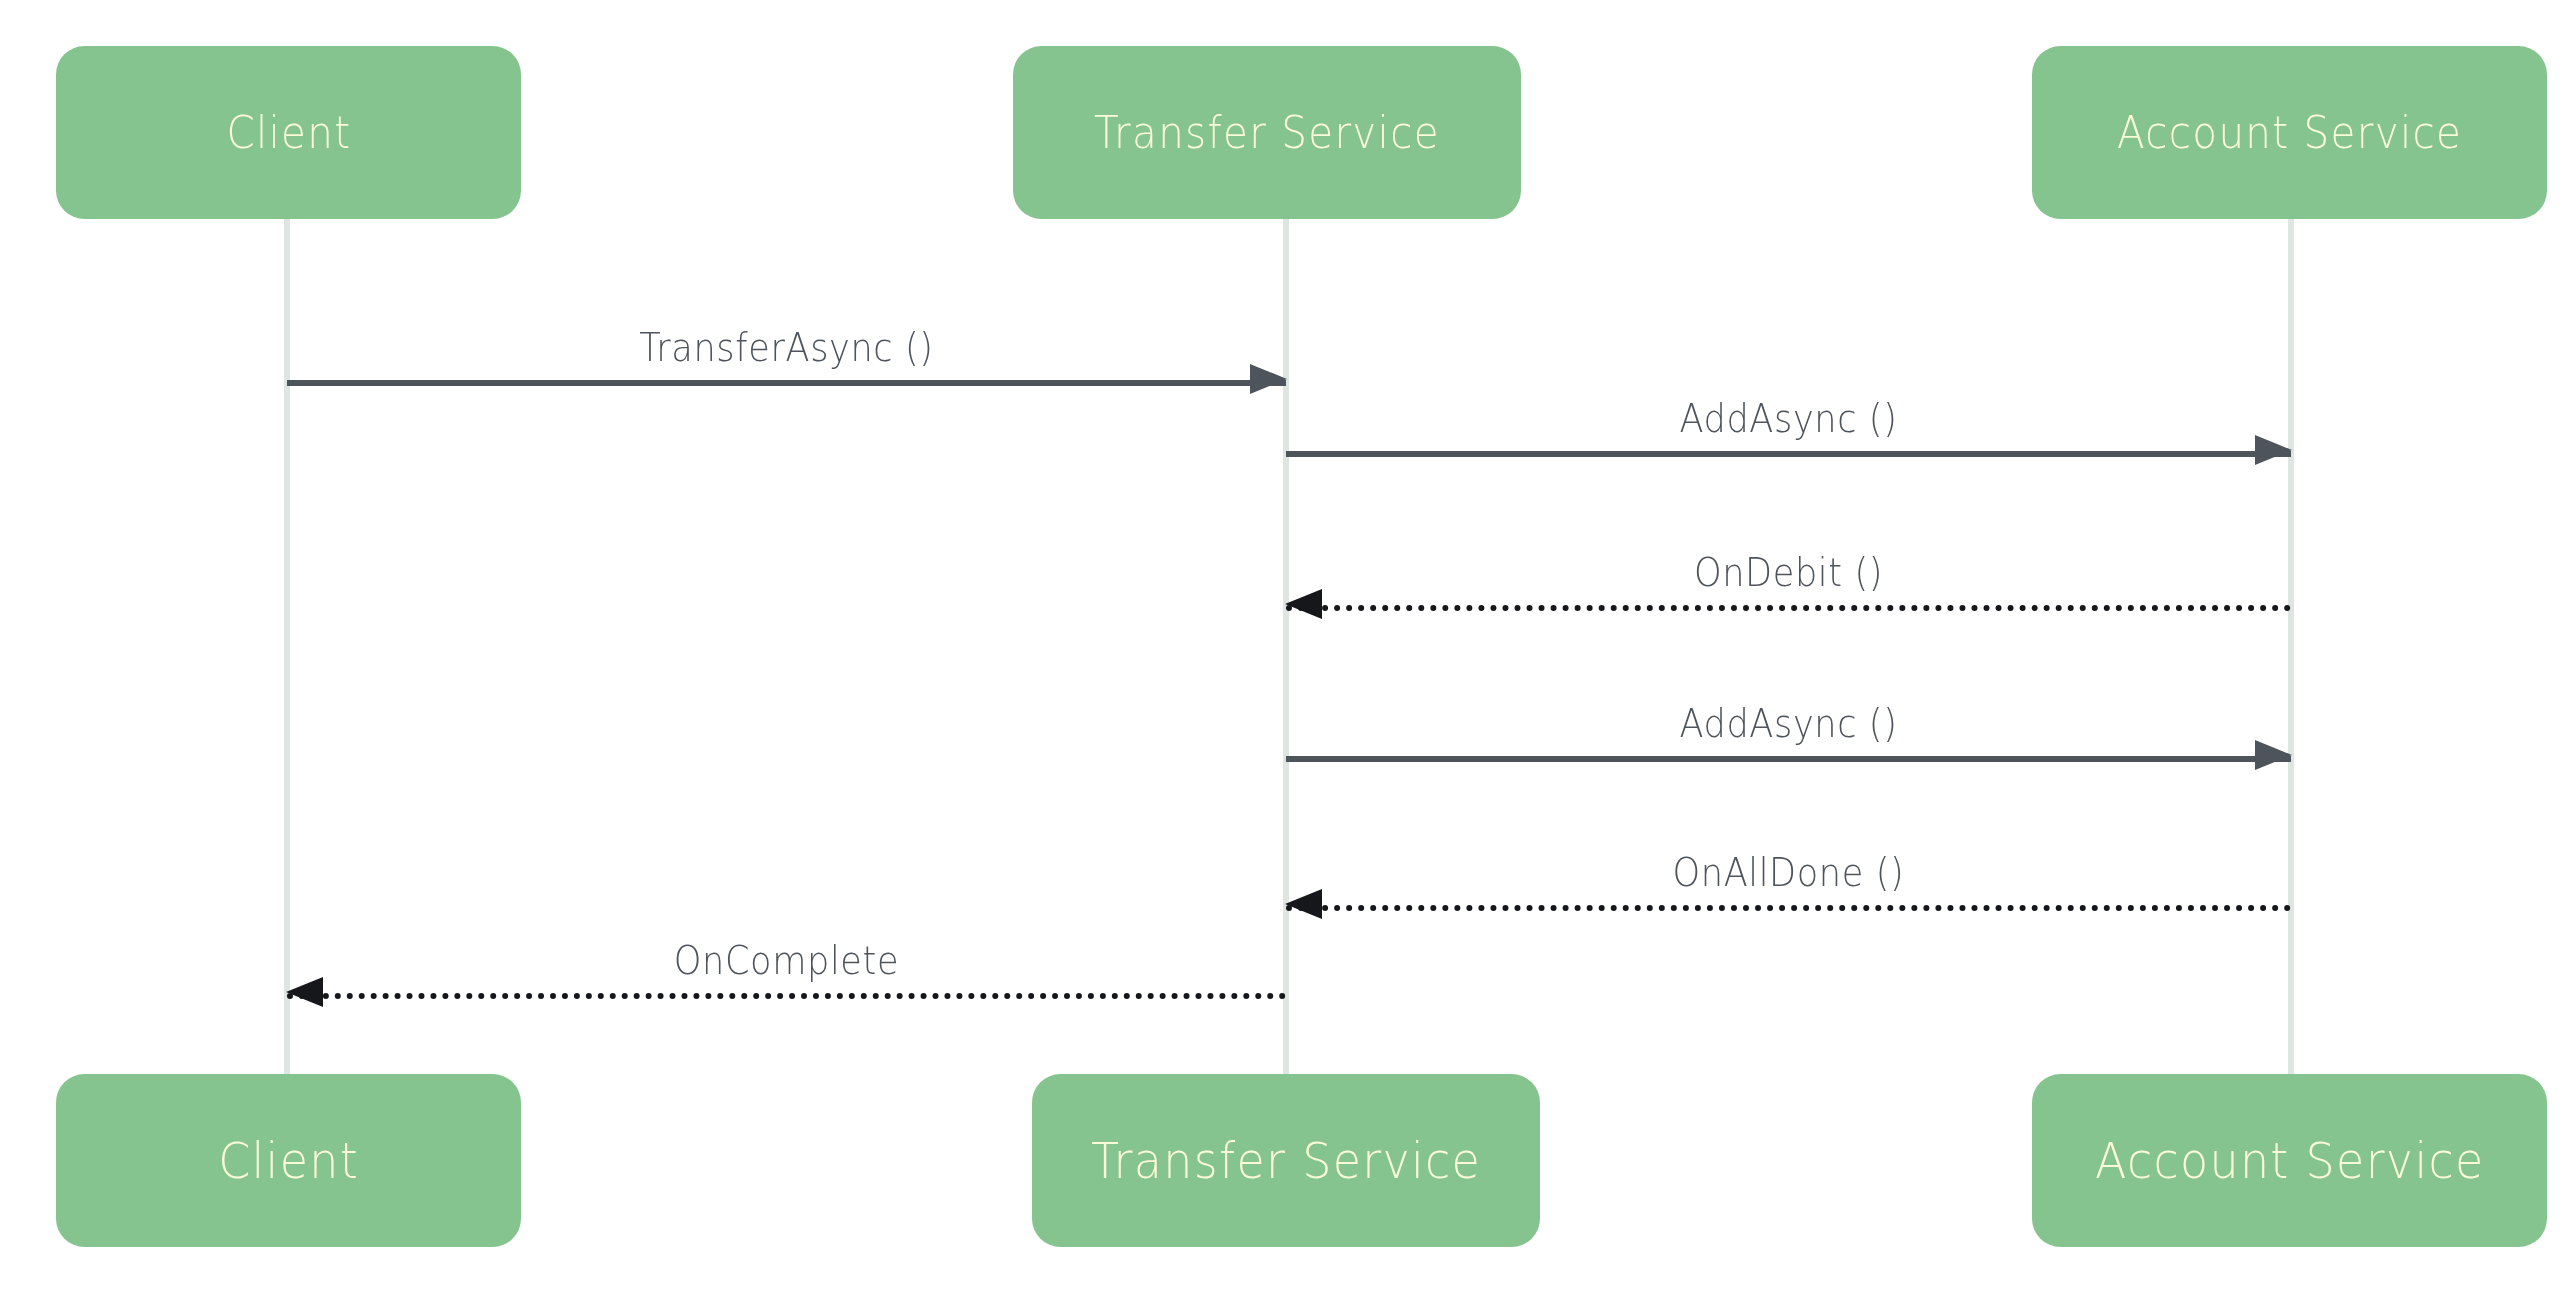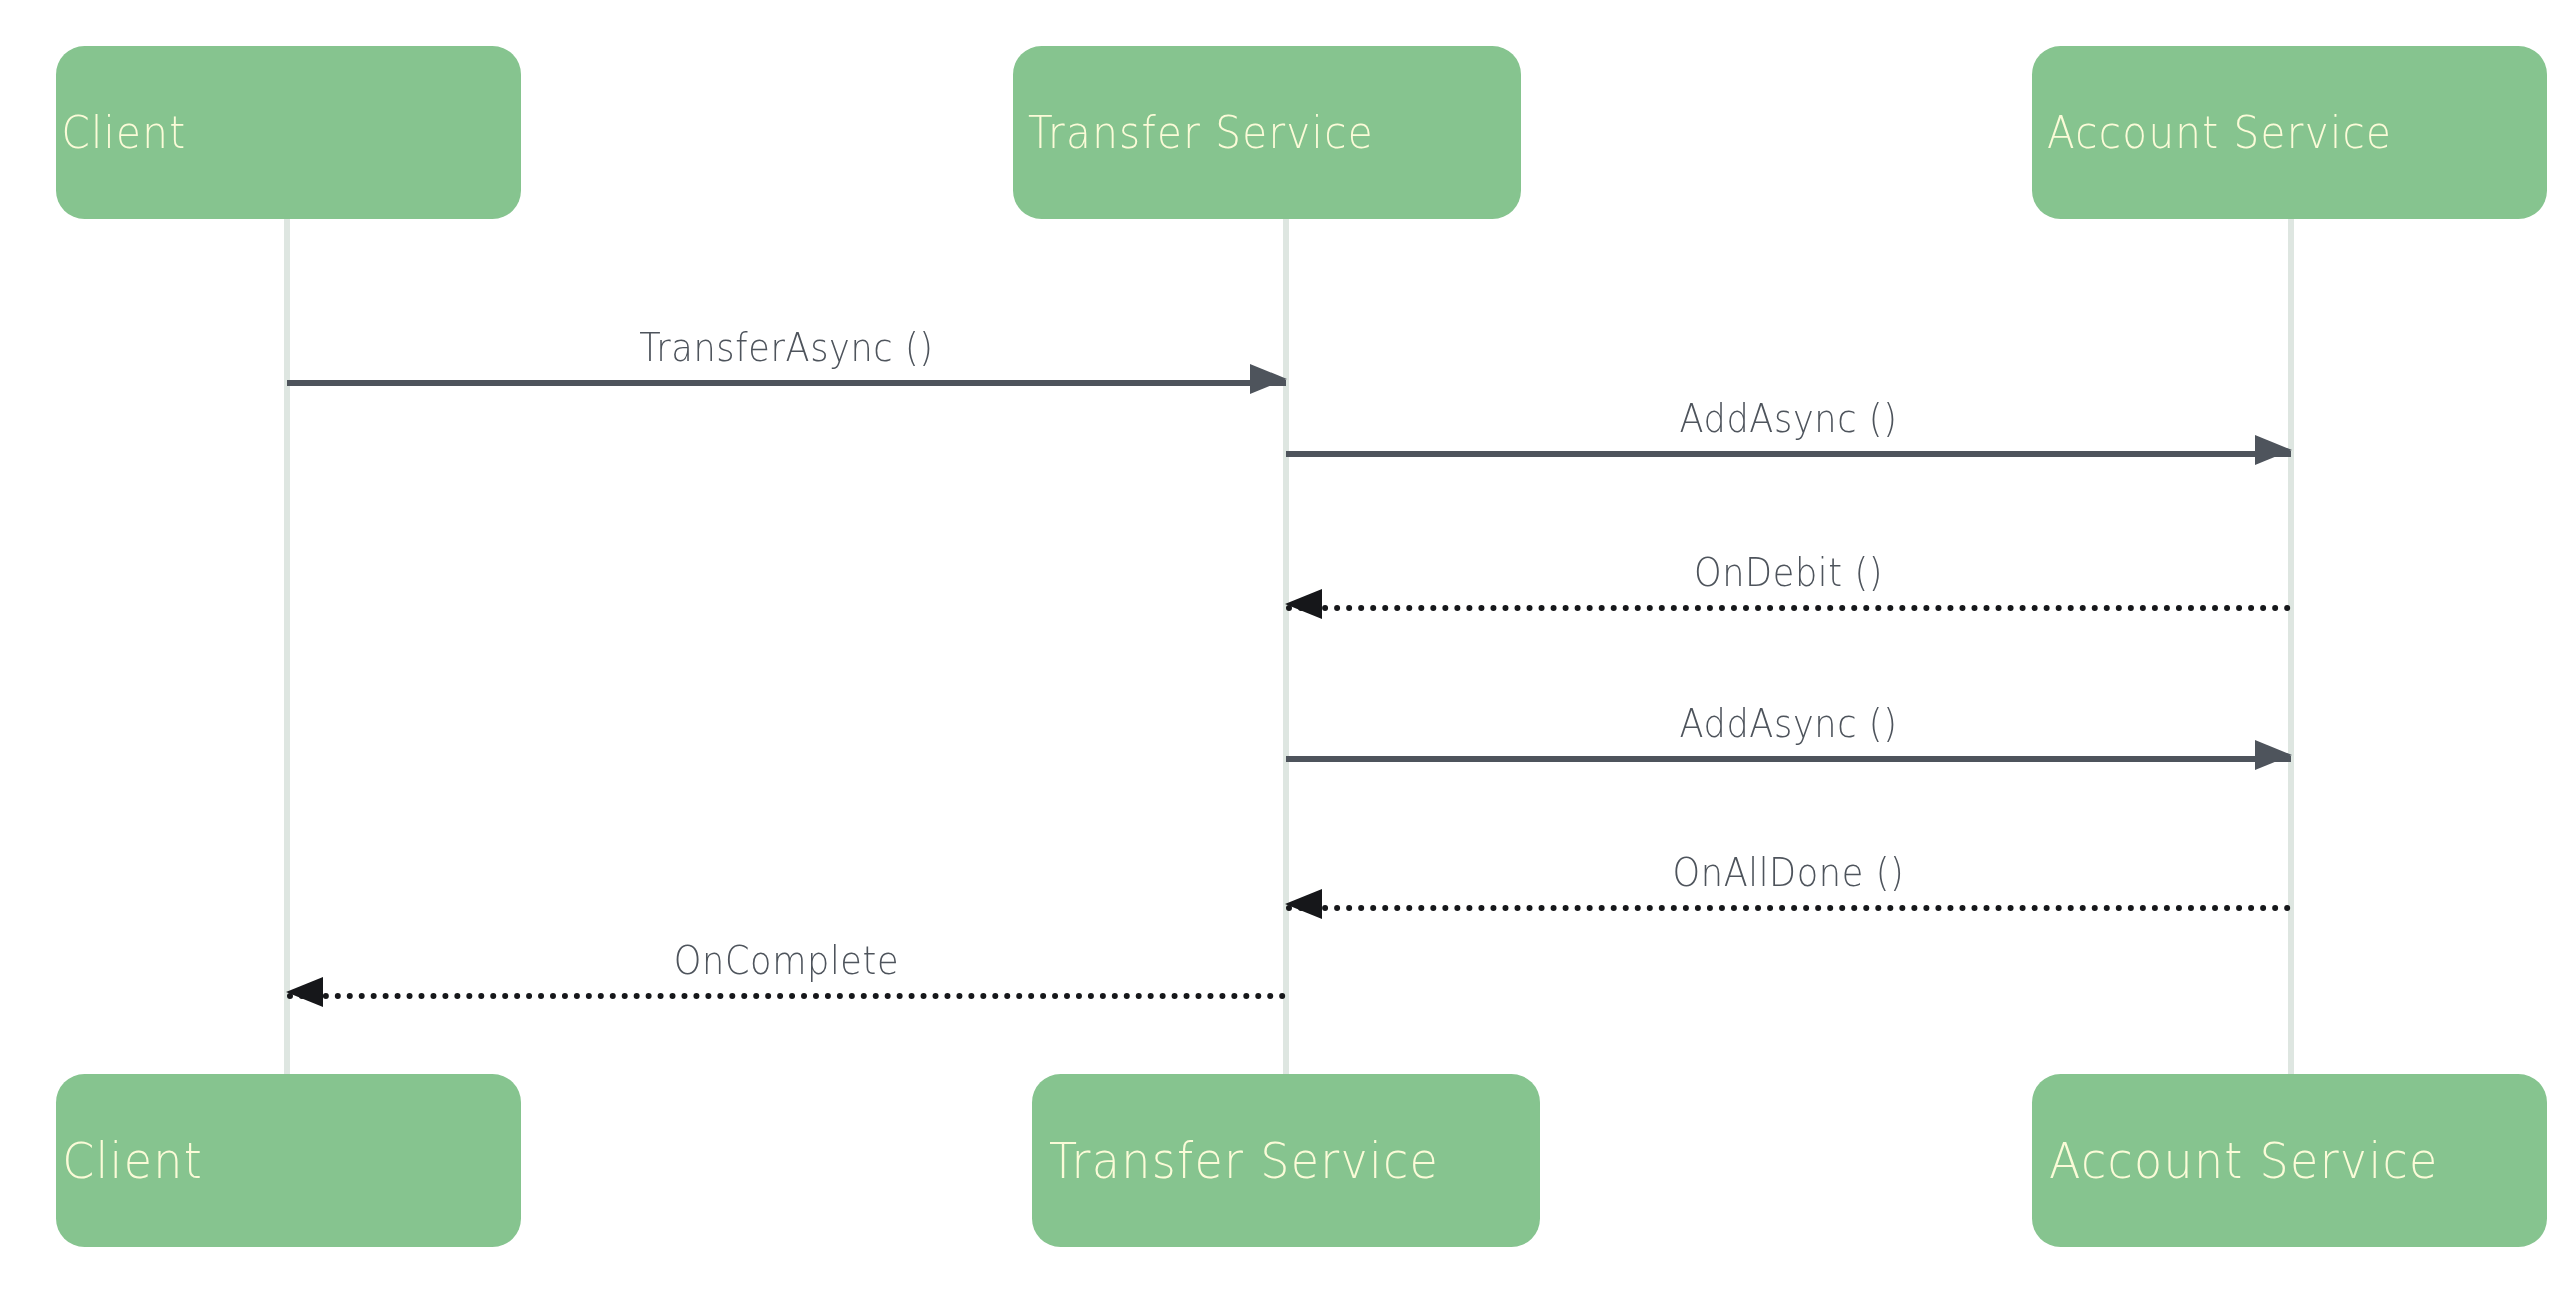--- a/index.html
+++ b/index.html
@@ -19,21 +19,21 @@
     overflow: hidden;
   }
 
   
   .participant-box {
     position: absolute;
     background: #86c48f;
     border-radius: 28.5px;
     display: flex;
     align-items: center;
-    justify-content: flex-start;
+    justify-content: center;
     box-sizing: border-box;
     z-index: 5;
   }
   .participant-label {
     color: #fbfbd8;
     font-family: "DejaVu Sans", sans-serif;
     font-weight: 300;
     letter-spacing: 1.4px;
     white-space: nowrap;
     line-height: 1;

